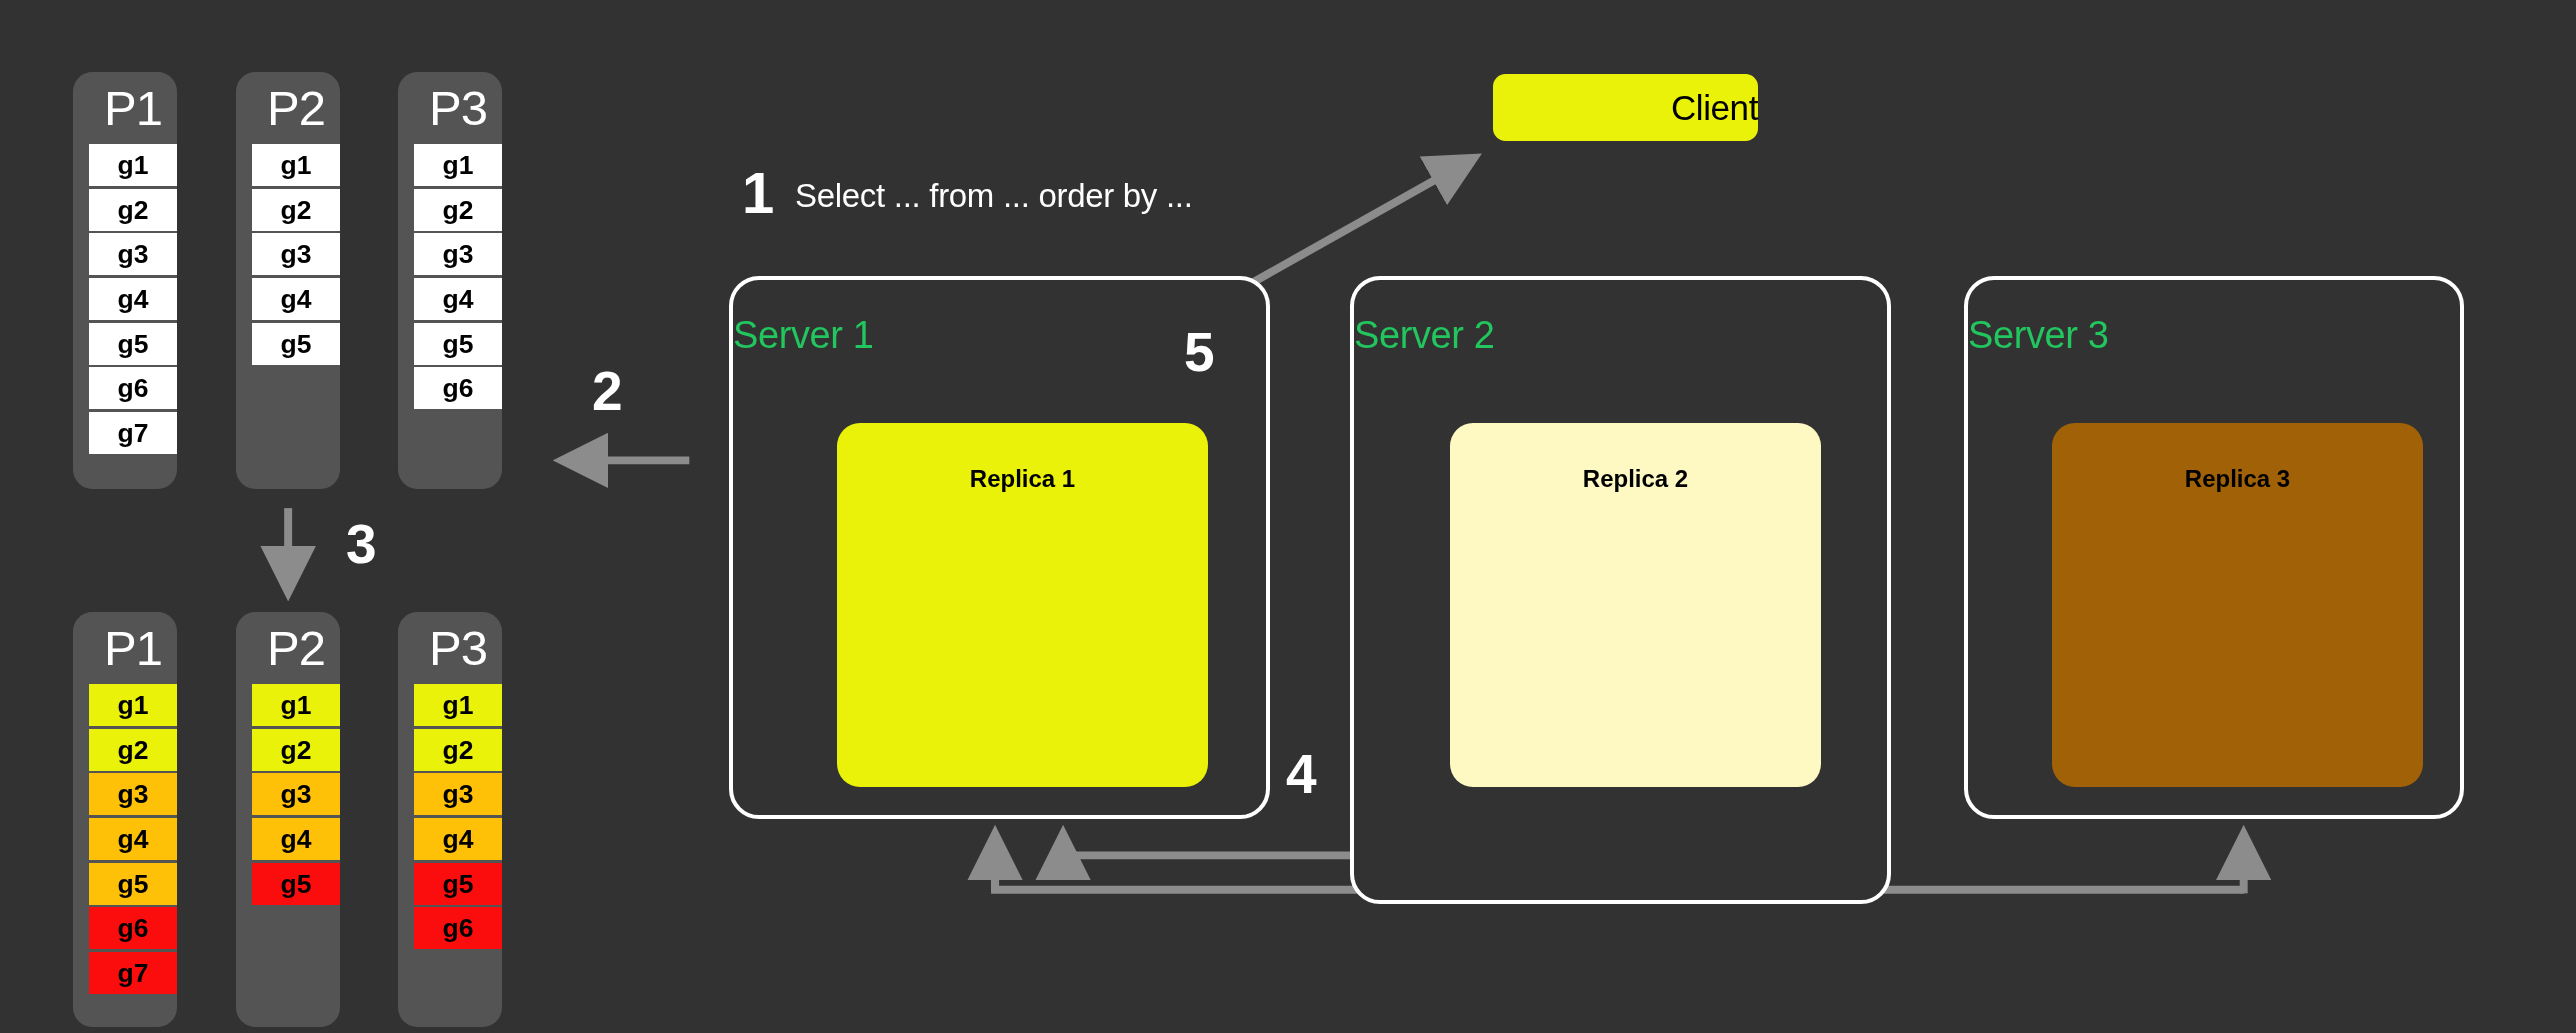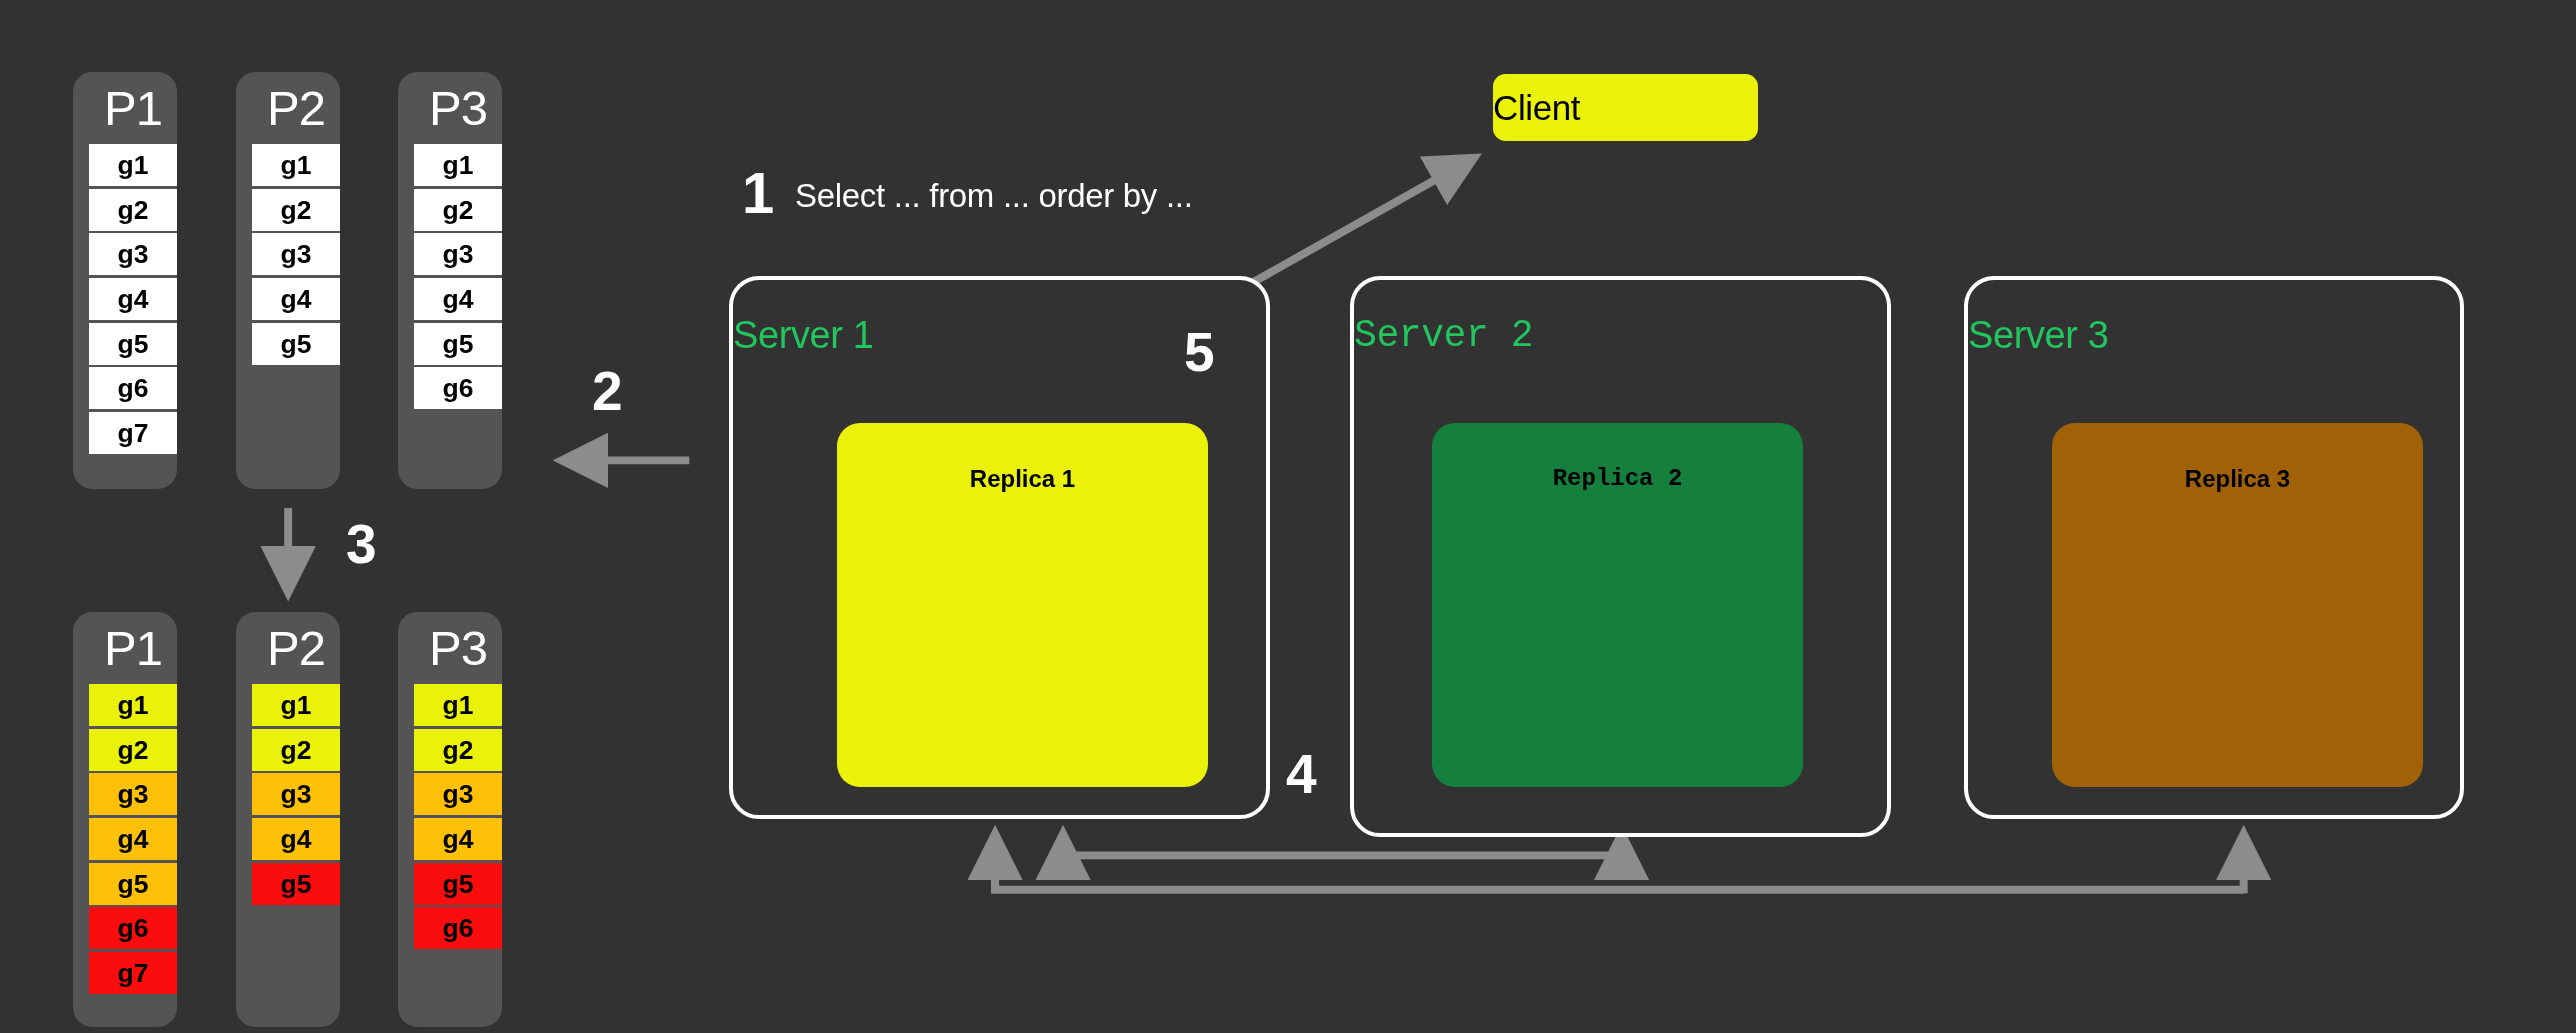--- a/index.html
+++ b/index.html
@@ -87,21 +87,21 @@
   .client{
     position:absolute;
     left:1493px;top:74px;
     width:265px;height:67px;
     background:#eaf20a;
     border-radius:12.4px;
   }
   .client-label{
     position:absolute;left:0;right:0;top:50%;
     transform:translateY(-50%);
-    text-align:left;
+    text-align:right;
     color:#000000;
     font-size:35px;
     font-weight:400;
     letter-spacing:-0.4px;
     user-select:none;
   }
 
   
   .step{
     position:absolute;
@@ -226,23 +226,23 @@
     <div class="client-label">Client</div>
   </div>
 
   <div class="server" style="left:729px;top:276px;width:541px;height:543px;">
     <div class="server-title">Server 1</div>
     <div class="replica" style="left:84px;top:143px;width:371px;height:364px;background:#eaf20a;margin-left:20px;">
       <div class="replica-label">Replica 1</div>
     </div>
   </div>
 
-  <div class="server" style="left:1350px;top:276px;width:541px;height:561px;font-family:Liberation Mono, monospace;">
+  <div class="server" style="left:1350px;top:276px;width:541px;height:628px;">
     <div class="server-title">Server 2</div>
-    <div class="replica" style="left:78px;top:143px;width:371px;height:364px;background:#15803d;">
+    <div class="replica" style="left:96px;top:143px;width:371px;height:364px;background:#fef9c3;">
       <div class="replica-label">Replica 2</div>
     </div>
   </div>
 
   <div class="server" style="left:1964px;top:276px;width:500px;height:543px;">
     <div class="server-title">Server 3</div>
     <div class="replica" style="left:84px;top:143px;width:371px;height:364px;background:#a16207;">
       <div class="replica-label">Replica 3</div>
     </div>
   </div>

